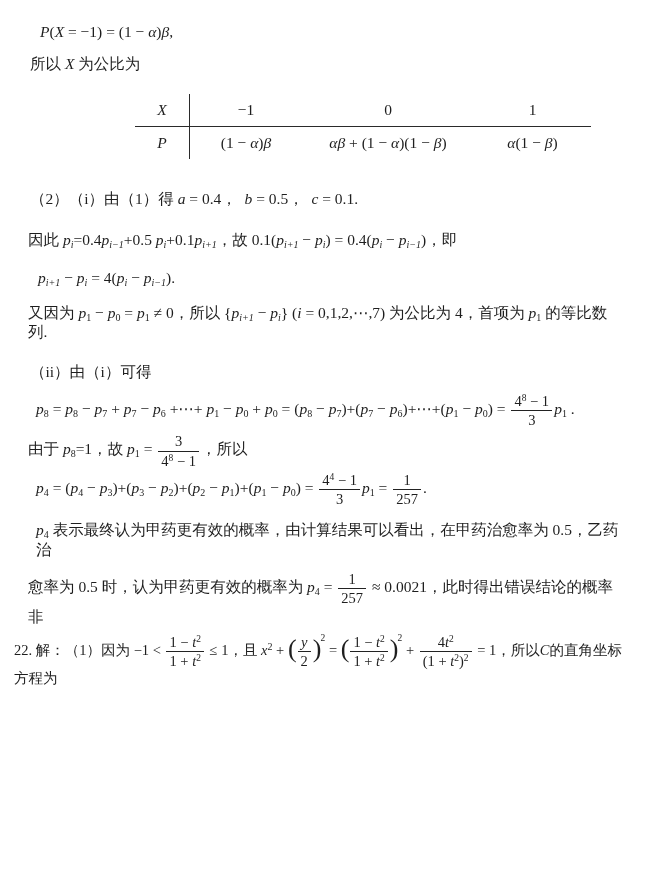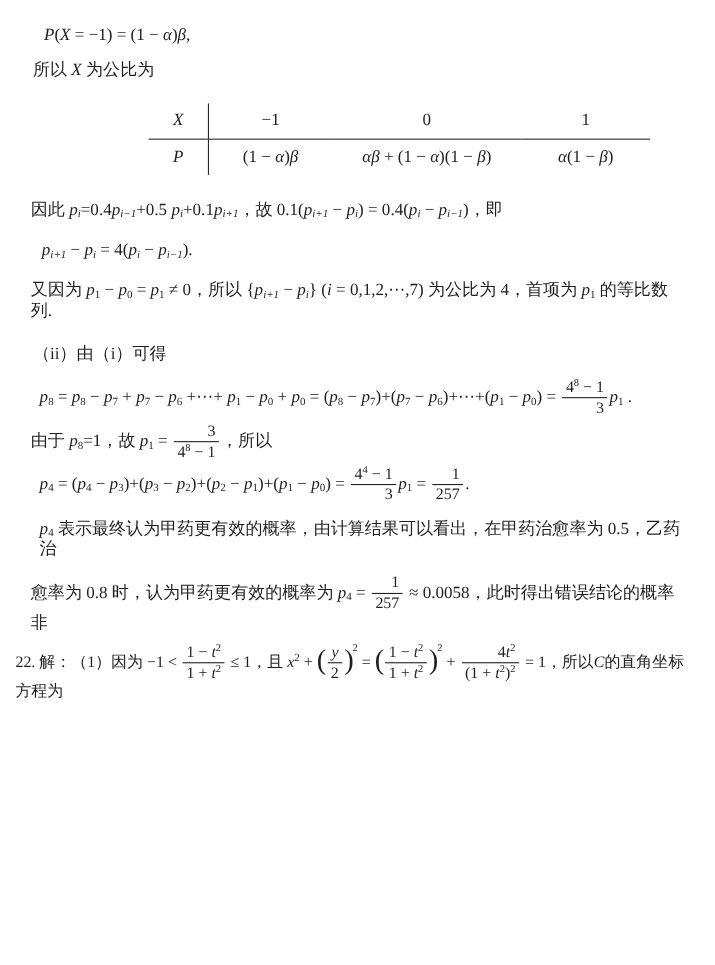--- a/index.html
+++ b/index.html
@@ -22,21 +22,21 @@
   .tk-c { }
   .tk-i { font-style:italic; }
   .tk-bp { font-size:26px; font-weight:300; vertical-align:middle; position:relative; top:-2px; letter-spacing:-1px; }
   sub, sup { font-size:10px; line-height:0; }
   sub { vertical-align:-0.25em; }
   sup { vertical-align:0.5em; }
   sup.hsup { vertical-align:14px; font-size:9.5px; }
   .frac {
     display:inline-block;
     vertical-align:middle;
-    text-align:right;
+    text-align:center;
     margin:0 2px;
     line-height:1.12;
     font-size:14.5px;
   }
   .frac .num { display:block; border-bottom:1.1px solid #222; padding:0 3px 1px; }
   .frac .den { display:block; padding:1px 3px 0; }
   .frac sup, .frac sub { font-size:9.5px; }
   .sqrt { white-space:nowrap; }
   .sqrt .rad { position:relative; top:-1px; }
   .sqrt .radicand { border-top:1.1px solid #222; margin-left:-1.5px; padding:0 2px 0 1px; }
@@ -63,24 +63,25 @@
       </tr>
       <tr>
         <td class="rh"><span class="tk-i">P</span></td>
         <td><span class="tk-t">(1 − </span><span class="tk-i">α</span><span class="tk-t">)</span><span class="tk-i">β</span></td>
         <td><span class="tk-i">αβ</span><span class="tk-t"> + (1 − </span><span class="tk-i">α</span><span class="tk-t">)(1 − </span><span class="tk-i">β</span><span class="tk-t">)</span></td>
         <td><span class="tk-i">α</span><span class="tk-t">(1 − </span><span class="tk-i">β</span><span class="tk-t">)</span></td>
       </tr>
     </tbody>
   </table>
 
+  <div class="line" style="margin:30px 0 0 30px"><span class="tk-c">（2）（i）由（1）得 </span><span class="tk-i">a</span><span class="tk-t"> = 0.4，  </span><span class="tk-i">b</span><span class="tk-t"> = 0.5，  </span><span class="tk-i">c</span><span class="tk-t"> = 0.1.</span></div>
   <div class="line" style="margin:22px 0 0 28px"><span class="tk-c">因此 </span><span class="tk-i">p</span><sub style="font-style: italic;">i</sub><span class="tk-t">=0.4</span><span class="tk-i">p</span><sub style="font-style: italic;">i−1</sub><span class="tk-t">+0.5 </span><span class="tk-i">p</span><sub style="font-style: italic;">i</sub><span class="tk-t">+0.1</span><span class="tk-i">p</span><sub style="font-style: italic;">i+1</sub><span class="tk-t">，</span><span class="tk-c">故 </span><span class="tk-t">0.1(</span><span class="tk-i">p</span><sub style="font-style: italic;">i+1</sub><span class="tk-t"> − </span><span class="tk-i">p</span><sub style="font-style: italic;">i</sub><span class="tk-t">) = 0.4(</span><span class="tk-i">p</span><sub style="font-style: italic;">i</sub><span class="tk-t"> − </span><span class="tk-i">p</span><sub style="font-style: italic;">i−1</sub><span class="tk-t">)，</span><span class="tk-c">即</span></div>
   <div class="line" style="margin:18px 0 0 38px"><span class="tk-i">p</span><sub style="font-style: italic;">i+1</sub><span class="tk-t"> − </span><span class="tk-i">p</span><sub style="font-style: italic;">i</sub><span class="tk-t"> = 4(</span><span class="tk-i">p</span><sub style="font-style: italic;">i</sub><span class="tk-t"> − </span><span class="tk-i">p</span><sub style="font-style: italic;">i−1</sub><span class="tk-t">).</span></div>
   <div class="line" style="margin:16px 0 0 28px"><span class="tk-c">又因为 </span><span class="tk-i">p</span><sub>1</sub><span class="tk-t"> − </span><span class="tk-i">p</span><sub>0</sub><span class="tk-t"> = </span><span class="tk-i">p</span><sub>1</sub><span class="tk-t"> ≠ 0，</span><span class="tk-c">所以 </span><span class="tk-t">{</span><span class="tk-i">p</span><sub style="font-style: italic;">i+1</sub><span class="tk-t"> − </span><span class="tk-i">p</span><sub style="font-style: italic;">i</sub><span class="tk-t">} (</span><span class="tk-i">i</span><span class="tk-t"> = 0,1,2,⋯,7) </span><span class="tk-c">为公比为 4，首项为 </span><span class="tk-i">p</span><sub>1</sub><span class="tk-c"> 的等比数列.</span></div>
   <div class="line" style="margin:20px 0 0 30px">（ii）由（i）可得</div>
   <div class="line" style="margin:12px 0 0 36px"><span class="tk-i">p</span><sub>8</sub><span class="tk-t"> = </span><span class="tk-i">p</span><sub>8</sub><span class="tk-t"> − </span><span class="tk-i">p</span><sub>7</sub><span class="tk-t"> + </span><span class="tk-i">p</span><sub>7</sub><span class="tk-t"> − </span><span class="tk-i">p</span><sub>6</sub><span class="tk-t"> +⋯+ </span><span class="tk-i">p</span><sub>1</sub><span class="tk-t"> − </span><span class="tk-i">p</span><sub>0</sub><span class="tk-t"> + </span><span class="tk-i">p</span><sub>0</sub><span class="tk-t"> = (</span><span class="tk-i">p</span><sub>8</sub><span class="tk-t"> − </span><span class="tk-i">p</span><sub>7</sub><span class="tk-t">)+(</span><span class="tk-i">p</span><sub>7</sub><span class="tk-t"> − </span><span class="tk-i">p</span><sub>6</sub><span class="tk-t">)+⋯+(</span><span class="tk-i">p</span><sub>1</sub><span class="tk-t"> − </span><span class="tk-i">p</span><sub>0</sub><span class="tk-t">) = </span><span class="frac"><span class="num"><span class="tk-t">4</span><sup>8</sup><span class="tk-t"> − 1</span></span><span class="den"><span class="tk-t">3</span></span></span><span class="tk-i">p</span><sub>1</sub><span class="tk-t"> .</span></div>
   <div class="line" style="margin:5px 0 0 28px"><span class="tk-c">由于 </span><span class="tk-i">p</span><sub>8</sub><span class="tk-t">=1，</span><span class="tk-c">故 </span><span class="tk-i">p</span><sub>1</sub><span class="tk-t"> = </span><span class="frac"><span class="num"><span class="tk-t">3</span></span><span class="den"><span class="tk-t">4</span><sup>8</sup><span class="tk-t"> − 1</span></span></span><span class="tk-t">，</span><span class="tk-c">所以</span></div>
   <div class="line" style="margin:3px 0 0 36px"><span class="tk-i">p</span><sub>4</sub><span class="tk-t"> = (</span><span class="tk-i">p</span><sub>4</sub><span class="tk-t"> − </span><span class="tk-i">p</span><sub>3</sub><span class="tk-t">)+(</span><span class="tk-i">p</span><sub>3</sub><span class="tk-t"> − </span><span class="tk-i">p</span><sub>2</sub><span class="tk-t">)+(</span><span class="tk-i">p</span><sub>2</sub><span class="tk-t"> − </span><span class="tk-i">p</span><sub>1</sub><span class="tk-t">)+(</span><span class="tk-i">p</span><sub>1</sub><span class="tk-t"> − </span><span class="tk-i">p</span><sub>0</sub><span class="tk-t">) = </span><span class="frac"><span class="num"><span class="tk-t">4</span><sup>4</sup><span class="tk-t"> − 1</span></span><span class="den"><span class="tk-t">3</span></span></span><span class="tk-i">p</span><sub>1</sub><span class="tk-t"> = </span><span class="frac"><span class="num"><span class="tk-t">1</span></span><span class="den"><span class="tk-t">257</span></span></span><span class="tk-t">.</span></div>
   <div class="line" style="margin:13px 0 0 36px"><span class="tk-i">p</span><sub>4</sub><span class="tk-c"> 表示最终认为甲药更有效的概率，由计算结果可以看出，在甲药治愈率为 0.5，乙药治</span></div>
-  <div class="line" style="margin:12px 0 0 28px"><span class="tk-c">愈率为 0.8 时，认为甲药更有效的概率为 </span><span class="tk-i">p</span><sub>4</sub><span class="tk-t"> = </span><span class="frac"><span class="num"><span class="tk-t">1</span></span><span class="den"><span class="tk-t">257</span></span></span><span class="tk-t"> ≈ 0.0058，</span><span class="tk-c">此时得出错误结论的概率非</span></div>
+  <div class="line" style="margin:12px 0 0 28px"><span class="tk-c">愈率为 0.5 时，认为甲药更有效的概率为 </span><span class="tk-i">p</span><sub>4</sub><span class="tk-t"> = </span><span class="frac"><span class="num"><span class="tk-t">1</span></span><span class="den"><span class="tk-t">257</span></span></span><span class="tk-t"> ≈ 0.0021，</span><span class="tk-c">此时得出错误结论的概率非</span></div>
   <div class="line" style="margin:8px 0 0 14px; font-size:14.5px"><span class="tk-t">22. </span><span class="tk-c">解：（1）因为</span><span class="tk-t"> −1 &lt; </span><span class="frac"><span class="num"><span class="tk-t">1 − </span><span class="tk-i">t</span><sup>2</sup></span><span class="den"><span class="tk-t">1 + </span><span class="tk-i">t</span><sup>2</sup></span></span><span class="tk-t"> ≤ 1，</span><span class="tk-c">且 </span><span class="tk-i">x</span><sup>2</sup><span class="tk-t"> + </span><span class="tk-bp">(</span><span class="frac"><span class="num"><span class="tk-i">y</span></span><span class="den"><span class="tk-t">2</span></span></span><span class="tk-bp">)</span><sup class="hsup">2</sup><span class="tk-t"> = </span><span class="tk-bp">(</span><span class="frac"><span class="num"><span class="tk-t">1 − </span><span class="tk-i">t</span><sup>2</sup></span><span class="den"><span class="tk-t">1 + </span><span class="tk-i">t</span><sup>2</sup></span></span><span class="tk-bp">)</span><sup class="hsup">2</sup><span class="tk-t"> + </span><span class="frac"><span class="num"><span class="tk-t">4</span><span class="tk-i">t</span><sup>2</sup></span><span class="den"><span class="tk-t">(1 + </span><span class="tk-i">t</span><sup>2</sup><span class="tk-t">)</span><sup>2</sup></span></span><span class="tk-t"> = 1，</span><span class="tk-c">所以</span><span class="tk-i">C</span><span class="tk-c">的直角坐标方程为</span></div>
 
 </div>
 
 </body></html>

